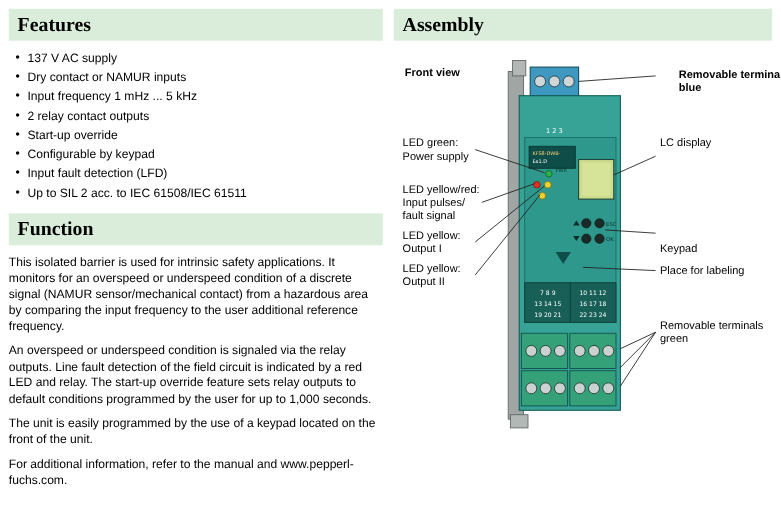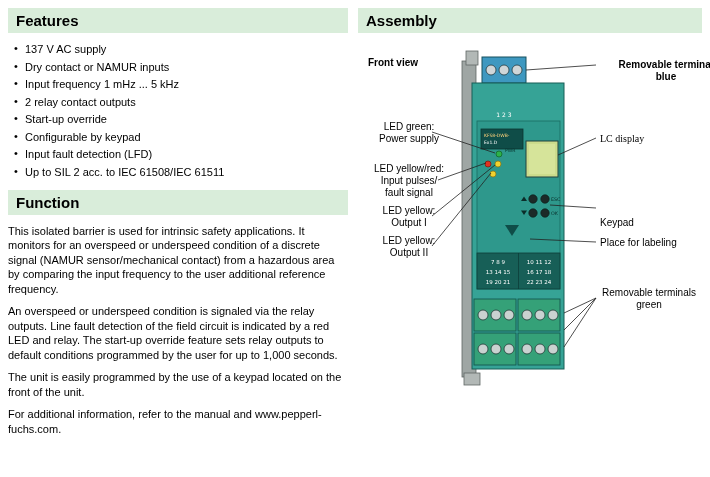--- a/index.html
+++ b/index.html
@@ -3,30 +3,30 @@
 <meta charset="utf-8">
 <style>
   html,body { margin:0; padding:0; }
   body {
     width:710px; height:477px; background:#ffffff; position:relative;
     font-family:"Liberation Sans", sans-serif; color:#000; overflow:hidden;
   }
   .col-left  { position:absolute; left:8px;  top:8px; width:340px; }
   .col-right { position:absolute; left:358px; top:8px; width:344px; }
   .section-header {
-    background:#d9edda; font-weight:bold; font-size:15px;
-    padding:4px 8px; box-sizing:border-box;
+    background:#d9edda; font-weight:bold; font-size:18px;
+    padding:4px 8px; box-sizing:border-box;font-family:Liberation Serif, serif;
   }
   ul.features { margin:10px 0 0 4px; padding:0; list-style:none; font-size:11px; }
   ul.features li { padding-left:13px; position:relative; margin-bottom:5.5px; }
   ul.features li::before { content:"•"; position:absolute; left:2px; top:-1px; }
   .function-header { margin-top:12px; }
   .function-text { margin-top:9px; }
   .function-text p { font-size:11px; line-height:1.32; margin:0 0 8px 0; }
-  .figure { position:relative; width:344px; height:424px; margin-top:4px;text-align:center; }
+  .figure { position:relative; width:344px; height:424px; margin-top:4px; }
   .figure svg { position:absolute; left:0; top:0; }
   .fig-label {
     position:absolute; font-size:10px; line-height:1.18; white-space:pre-line;
   }
   .fig-label.bold { font-weight:bold; }
   svg text { font-family:"DejaVu Sans", sans-serif; }
 </style>
 </head>
 <body>
 
@@ -158,19 +158,19 @@
 Power supply</div>
     <div class="fig-label" style="left:8px;  top:126px; width:86px;">LED yellow/red:
 Input pulses/
 fault signal</div>
     <div class="fig-label" style="left:8px;  top:168px; width:86px;">LED yellow:
 Output I</div>
     <div class="fig-label" style="left:8px;  top:198px; width:86px;">LED yellow:
 Output II</div>
     <div class="fig-label" style="left:259px; top:22px;  width:98px;font-weight:bold;">Removable terminal
 blue</div>
-    <div class="fig-label" style="left:242px; top:96px;font-family:Liberation Serif, serif;">LC display</div>
+    <div class="fig-label" style="left:242px; top:84px;">LC display</div>
     <div class="fig-label" style="left:242px; top:180px;">Keypad</div>
     <div class="fig-label" style="left:242px; top:200px;">Place for labeling</div>
     <div class="fig-label" style="left:242px; top:250px; width:98px;">Removable terminals
 green</div>
   </div>
 </div>
 
 </body></html>

